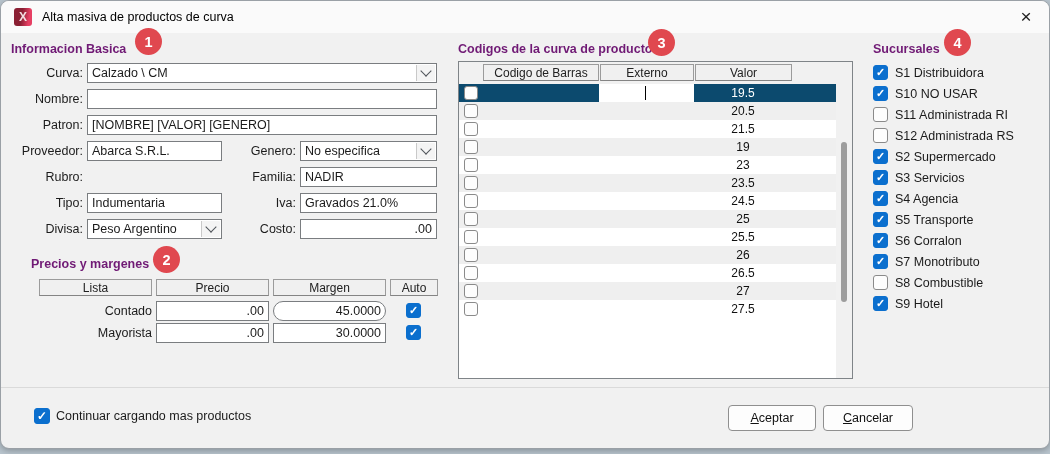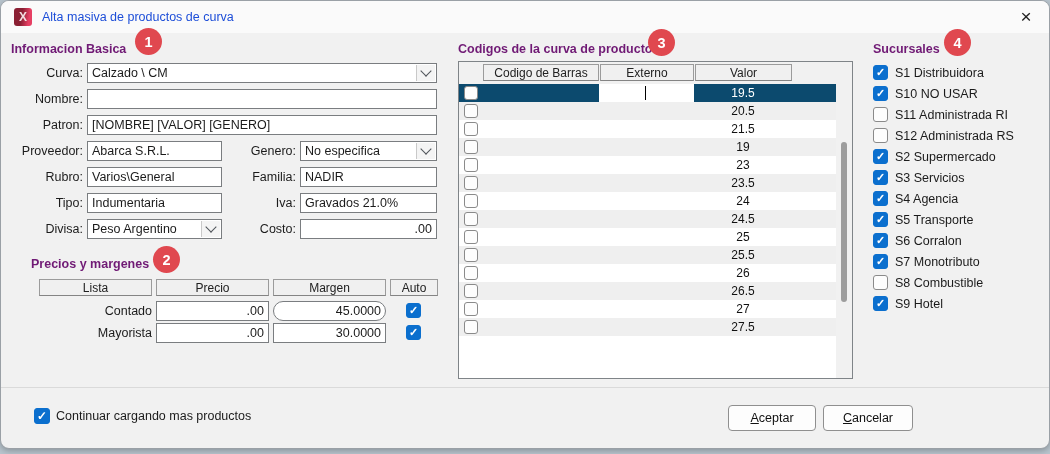--- a/index.html
+++ b/index.html
@@ -17,21 +17,21 @@
     overflow:hidden;
   }
   
   .titlebar{position:absolute;left:0;top:0;right:0;height:32px;background:#fafafa;display:flex;align-items:center;}
   .appicon{
     width:18px;height:18px;margin-left:13px;border-radius:3px;
     background:linear-gradient(100deg,#8a1f33 42%,#e63f63 80%);
     color:#f3dfe2;font-weight:bold;font-size:12px;
     display:flex;align-items:center;justify-content:center;
   }
-  .title{margin-left:10px;font-size:12.5px;color:#1d4ed8;}
+  .title{margin-left:10px;font-size:12.5px;color:#000000;}
   .closebtn{
     position:absolute;right:0;top:0;width:46px;height:32px;
     display:flex;align-items:center;justify-content:center;
     font-size:19px;font-weight:300;color:#222;
   }
   
   .field{
     position:absolute;height:20px;background:#fff;border:1px solid #7a7d80;
     display:flex;align-items:center;padding:4px 4px;box-sizing:border-box;
     font-size:12.5px;white-space:nowrap;overflow:hidden;
@@ -136,23 +136,20 @@
   </div>
   <div class="lbl" style="left:200px;top:140px;width:95px;">Genero:</div>
   <div class="field" style="left:299px;top:140px;width:137px;">
     <span>No especifica</span>
     <span class="combo-btn">
         <span class="chev"></span>
       </span>
   </div>
 
   <div class="lbl" style="left:6px;top:166px;width:76px;">Rubro:</div>
-  <div class="field" style="left:86px;top:166px;width:135px;">
-    <span>Varios\General</span>
-  </div>
   <div class="lbl" style="left:200px;top:166px;width:95px;">Familia:</div>
   <div class="field" style="left:299px;top:166px;width:137px;">
     <span>NADIR</span>
   </div>
 
   <div class="lbl" style="left:6px;top:192px;width:76px;">Tipo:</div>
   <div class="field" style="left:86px;top:192px;width:135px;">
     <span>Indumentaria</span>
   </div>
   <div class="lbl" style="left:200px;top:192px;width:95px;">Iva:</div>
@@ -230,24 +227,20 @@
       <div class="trow">
           <span class="cb" data-checked="0"></span>
           <span class="val">23</span>
         </div>
       <div class="trow">
           <span class="cb" data-checked="0"></span>
           <span class="val">23.5</span>
         </div>
       <div class="trow">
           <span class="cb" data-checked="0"></span>
-          <span class="val">24</span>
-        </div>
-      <div class="trow">
-          <span class="cb" data-checked="0"></span>
           <span class="val">24.5</span>
         </div>
       <div class="trow">
           <span class="cb" data-checked="0"></span>
           <span class="val">25</span>
         </div>
       <div class="trow">
           <span class="cb" data-checked="0"></span>
           <span class="val">25.5</span>
         </div>

